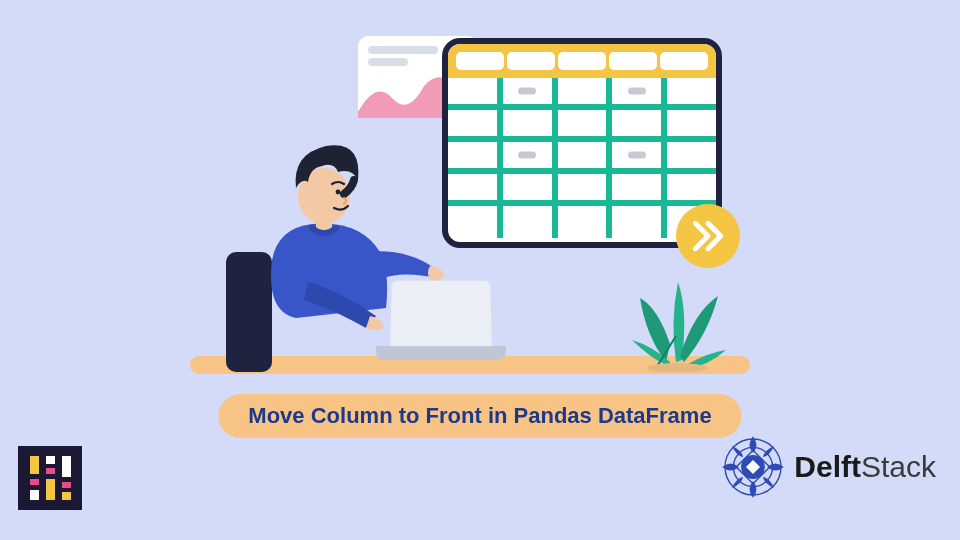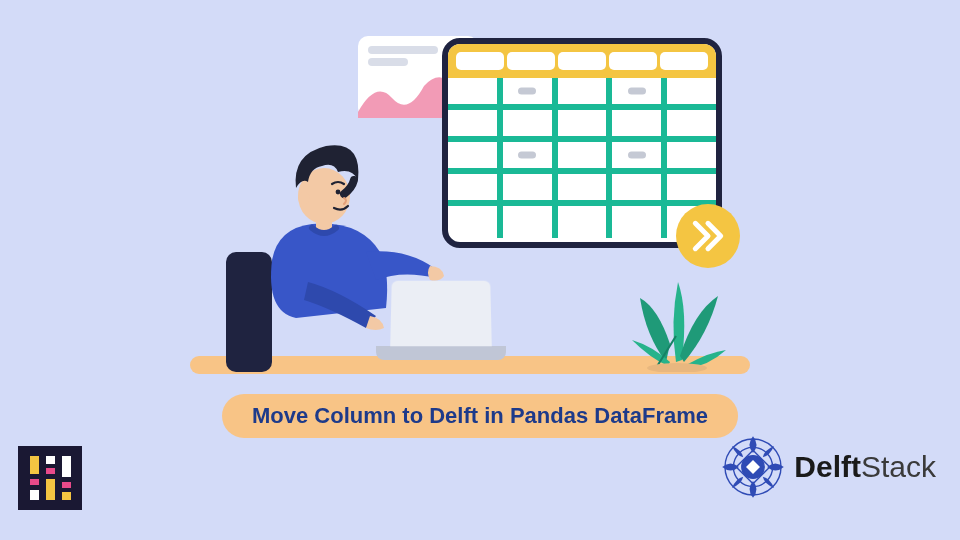--- a/index.html
+++ b/index.html
@@ -209,21 +209,21 @@
       <circle cx="50" cy="50" r="40"></circle>
       <path d="M50 40 L40 50 L50 60 L60 50 Z" fill="#fff" stroke="none"></path>
       <path d="M26 50 L50 26 L74 50 L50 74 Z"></path>
     </g>
   </svg>
   <div class="word">
     <span>Delft</span><span class="light">Stack</span>
   </div>
 </div>
 
-<div class="title-pill">Move Column to Delft in Pandas DataFrame</div>
+<div class="title-pill">Move Column to Front in Pandas DataFrame</div>
 
 <div class="scene">
 
   <div class="chart-card">
     <div class="topline"></div>
     <div class="topline sm"></div>
     <svg width="120" height="46" viewBox="0 0 120 46">
       <path d="M0 40 Q18 8 34 26 Q50 44 66 14 Q84 -6 100 20 Q110 32 120 22 L120 46 L0 46 Z" fill="#f29bb6"></path>
     </svg>
   </div>

